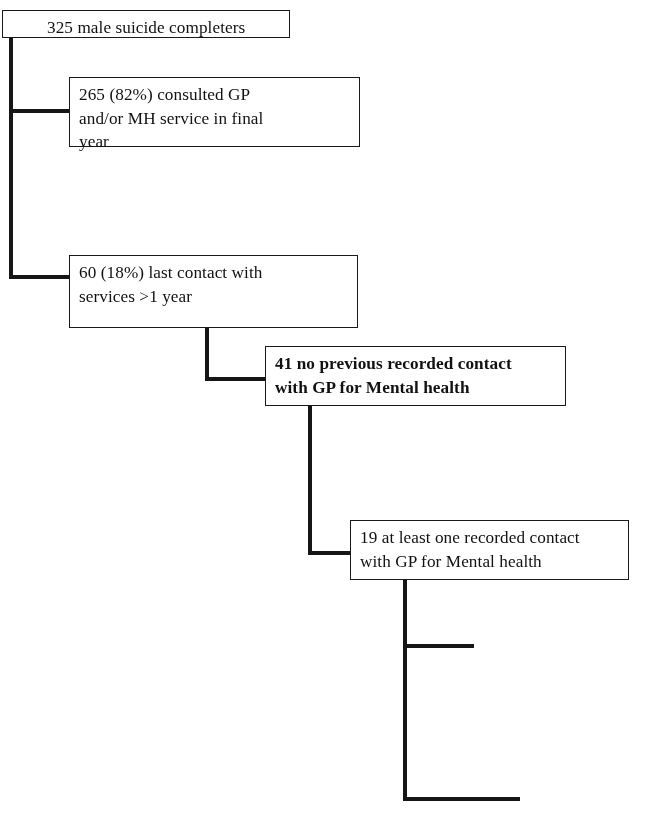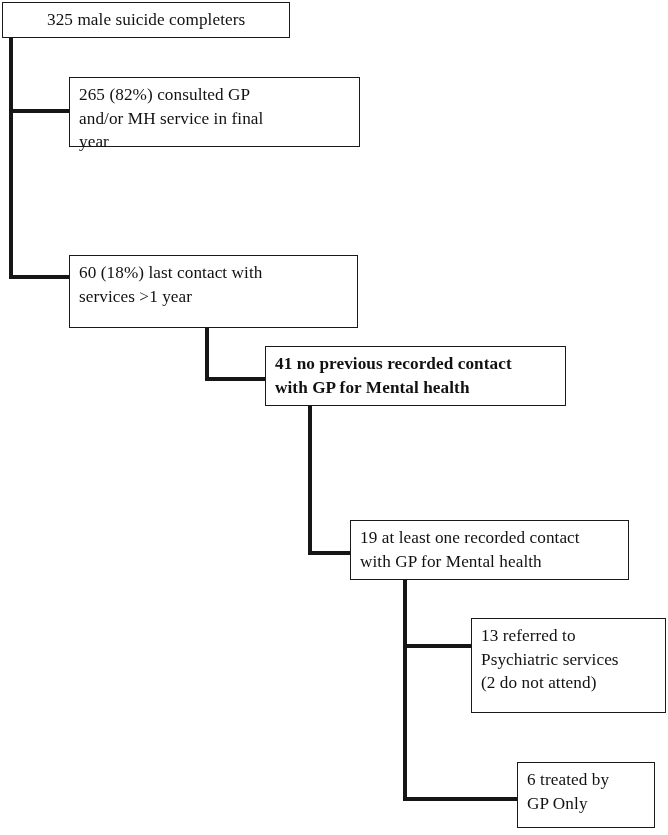--- a/index.html
+++ b/index.html
@@ -55,21 +55,21 @@
   <div class="conn conn-v" style="left:205px; top:313px; height:68px;"></div>
   <div class="conn conn-h" style="left:205px; top:377px; width:63px;"></div>
 
   <div class="conn conn-v" style="left:308px; top:406px; height:149px;"></div>
   <div class="conn conn-h" style="left:308px; top:551px; width:45px;"></div>
 
   <div class="conn conn-v" style="left:403px; top:580px; height:221px;"></div>
   <div class="conn conn-h" style="left:403px; top:644px; width:71px;"></div>
   <div class="conn conn-h" style="left:403px; top:797px; width:117px;"></div>
 
-  <div class="node-box" style="left:2px; top:2px; width:288px; height:36px;padding-left:44px;">
+  <div class="node-box" style="left:2px; top:10px; width:288px; height:28px;padding-left:44px;">
     <span class="node-text">325 male suicide completers</span>
   </div>
 
   <div class="node-box" style="left:69px; top:77px; width:291px; height:70px;">
     <span class="node-text">265 (82%) consulted GP
 and/or MH service in final
 year</span>
   </div>
 
   <div class="node-box" style="left:69px; top:255px; width:289px; height:73px;">
@@ -80,24 +80,15 @@
   <div class="node-box" style="left:265px; top:346px; width:301px; height:60px;font-weight:bold;">
     <span class="node-text">41 no previous recorded contact
 with GP for Mental health</span>
   </div>
 
   <div class="node-box" style="left:350px; top:520px; width:279px; height:60px;">
     <span class="node-text">19 at least one recorded contact
 with GP for Mental health</span>
   </div>
 
-  <div class="node-box" style="left:471px; top:618px; width:195px; height:95px;">
-    <span class="node-text">13 referred to
-Psychiatric services
-(2 do not attend)</span>
-  </div>
 
-  <div class="node-box" style="left:517px; top:762px; width:138px; height:66px;">
-    <span class="node-text">6 treated by
-GP Only</span>
-  </div>
 
 </div>
 
 </body></html>

